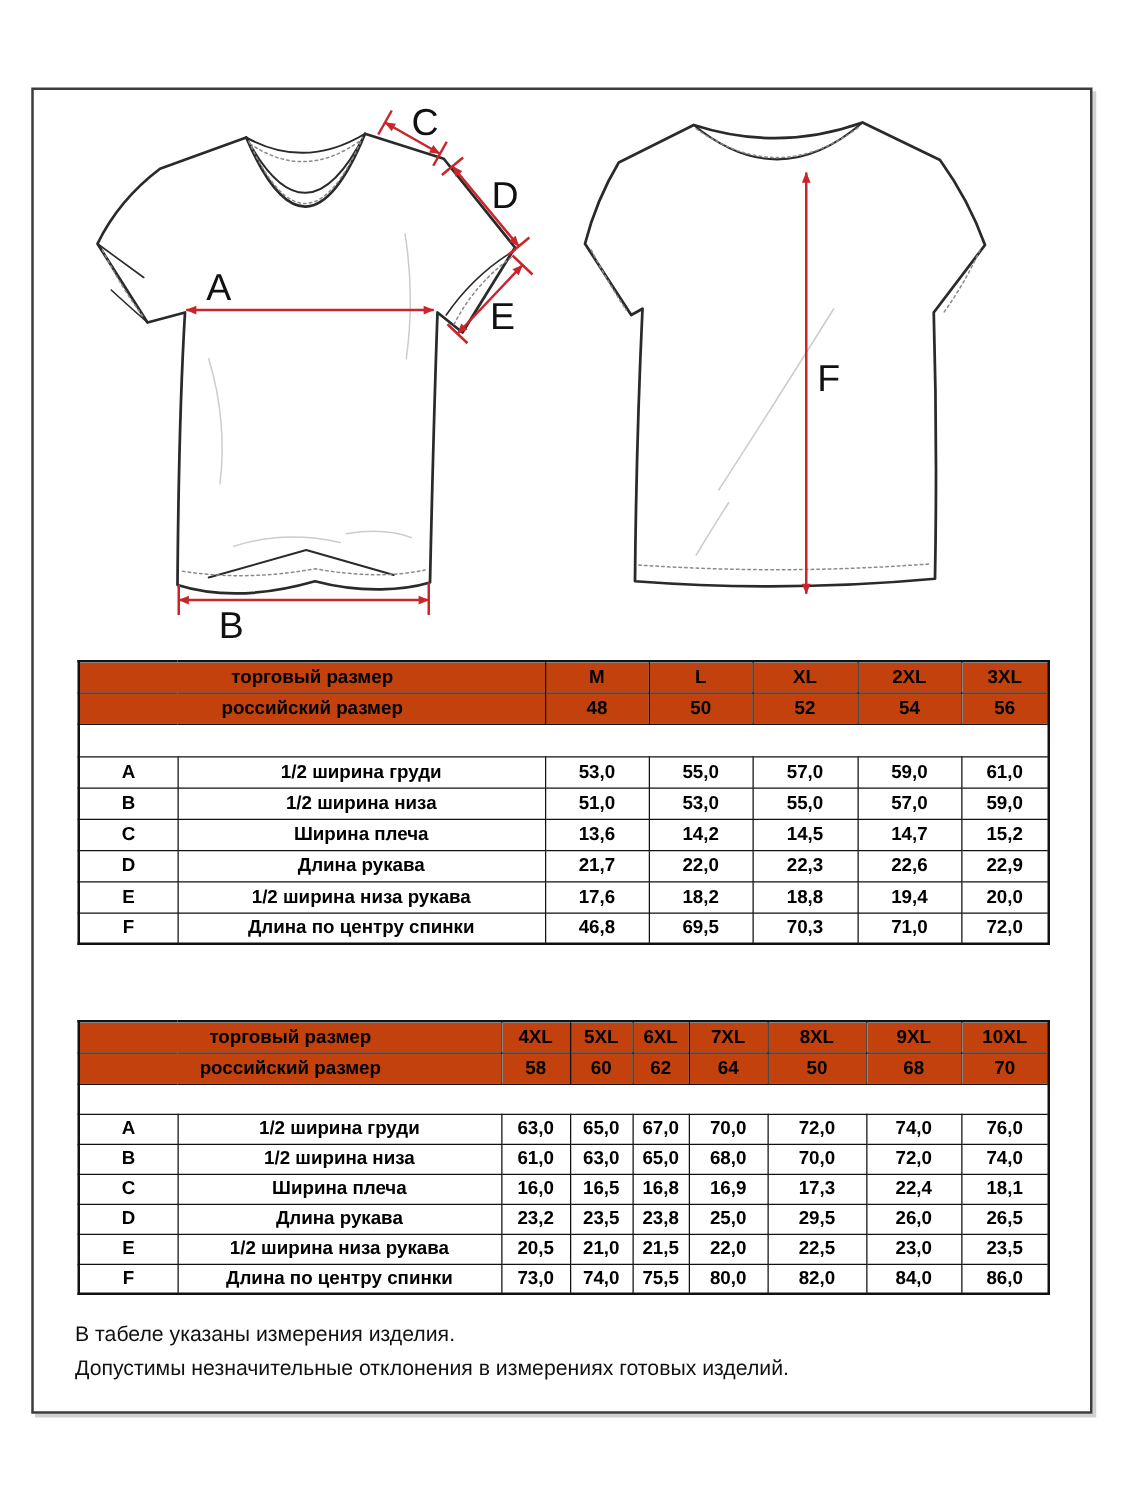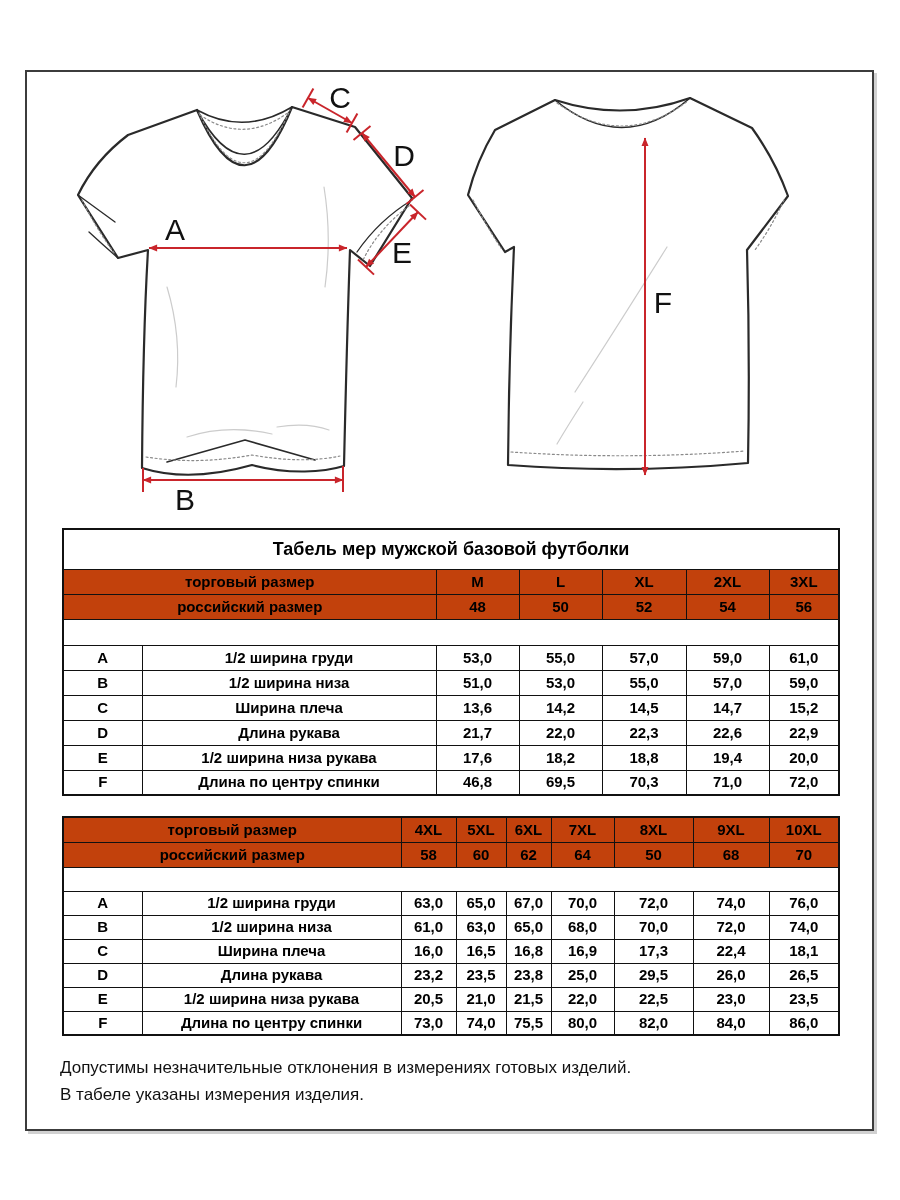--- a/index.html
+++ b/index.html
@@ -132,23 +132,20 @@
     <colgroup>
       <col style="width:79px">
         <col style="width:294px">
         <col style="width:83px">
         <col style="width:83px">
         <col style="width:84px">
         <col style="width:83px">
         <col style="width:70px">
     </colgroup>
     <tbody>
-        <tr class="title-row">
-      <td colspan="7">Табель мер мужской базовой футболки</td>
-    </tr>
     <tr class="hdr">
       <td colspan="2">торговый размер</td>
       <td>M</td>
       <td>L</td>
       <td>XL</td>
       <td>2XL</td>
       <td>3XL</td>
     </tr>
     <tr class="hdr">
       <td colspan="2">российский размер</td>
@@ -317,17 +314,17 @@
       <td>75,5</td>
       <td>80,0</td>
       <td>82,0</td>
       <td>84,0</td>
       <td>86,0</td>
     </tr>
   </tbody>
     </table>
 
   <div class="notes">
+    <div>В табеле указаны измерения изделия.</div>
     <div>Допустимы незначительные отклонения в измерениях готовых изделий.</div>
-    <div>В табеле указаны измерения изделия.</div>
   </div>
 
 </div>
 
 </body></html>

